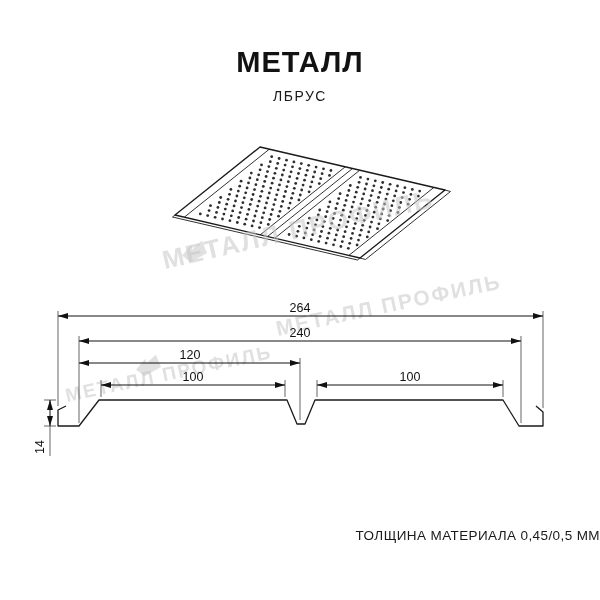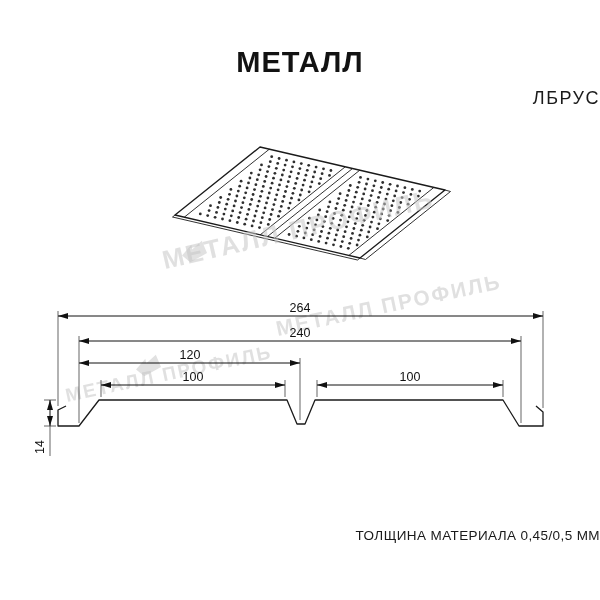--- a/index.html
+++ b/index.html
@@ -5,22 +5,22 @@
   html,body{margin:0;padding:0;background:#fff;}
   .canvas{
     position:relative;width:600px;height:600px;background:#ffffff;
     font-family:"Liberation Sans",sans-serif;color:#111;overflow:hidden;
   }
   .page-title{
     position:absolute;top:46px;left:0;width:600px;text-align:center;
     font-size:29px;font-weight:700;letter-spacing:1px;color:#121212;
   }
   .page-subtitle{
-    position:absolute;top:88px;left:0;width:600px;text-align:right;
-    font-size:18px;font-weight:400;letter-spacing:1.5px;color:#1a1a1a;
+    position:absolute;top:88px;left:0;width:600px;text-align:center;
+    font-size:14px;font-weight:400;letter-spacing:1.5px;color:#1a1a1a;
   }
   .caption{
     position:absolute;top:528px;left:0;width:600px;text-align:right;
     font-size:13.5px;letter-spacing:0.4px;color:#1a1a1a;
   }
   svg{position:absolute;top:0;left:0;}
   .draw{stroke:#1a1a1a;fill:none;stroke-width:1.3;stroke-linejoin:round;}
   .thin{stroke:#1a1a1a;fill:none;stroke-width:0.9;}
   .ext{stroke:#222;fill:none;stroke-width:0.7;}
   .dimline{stroke:#111;fill:none;stroke-width:1;}

